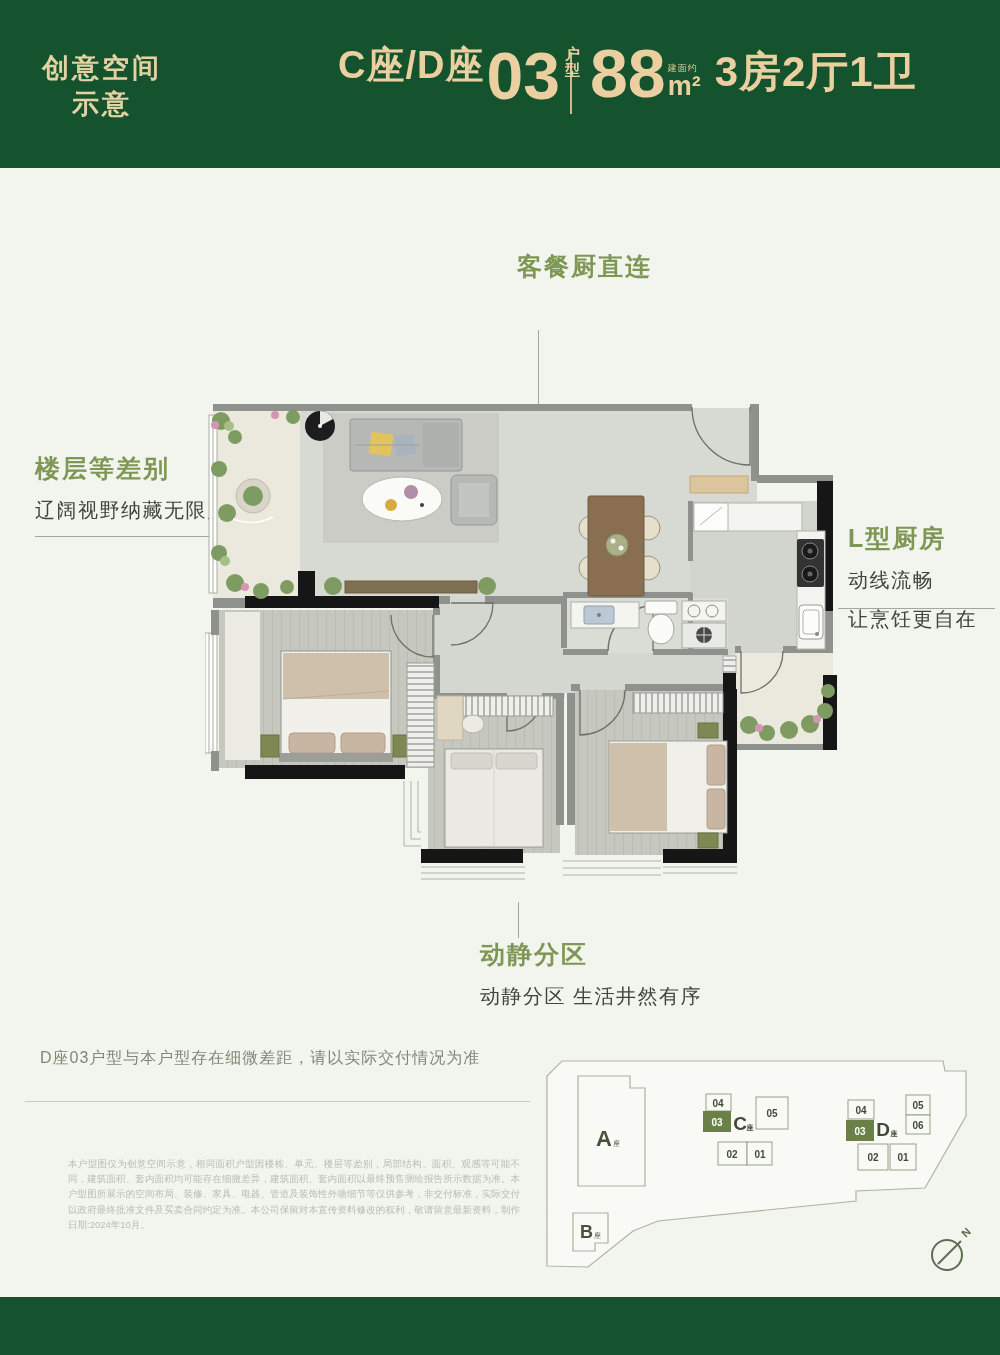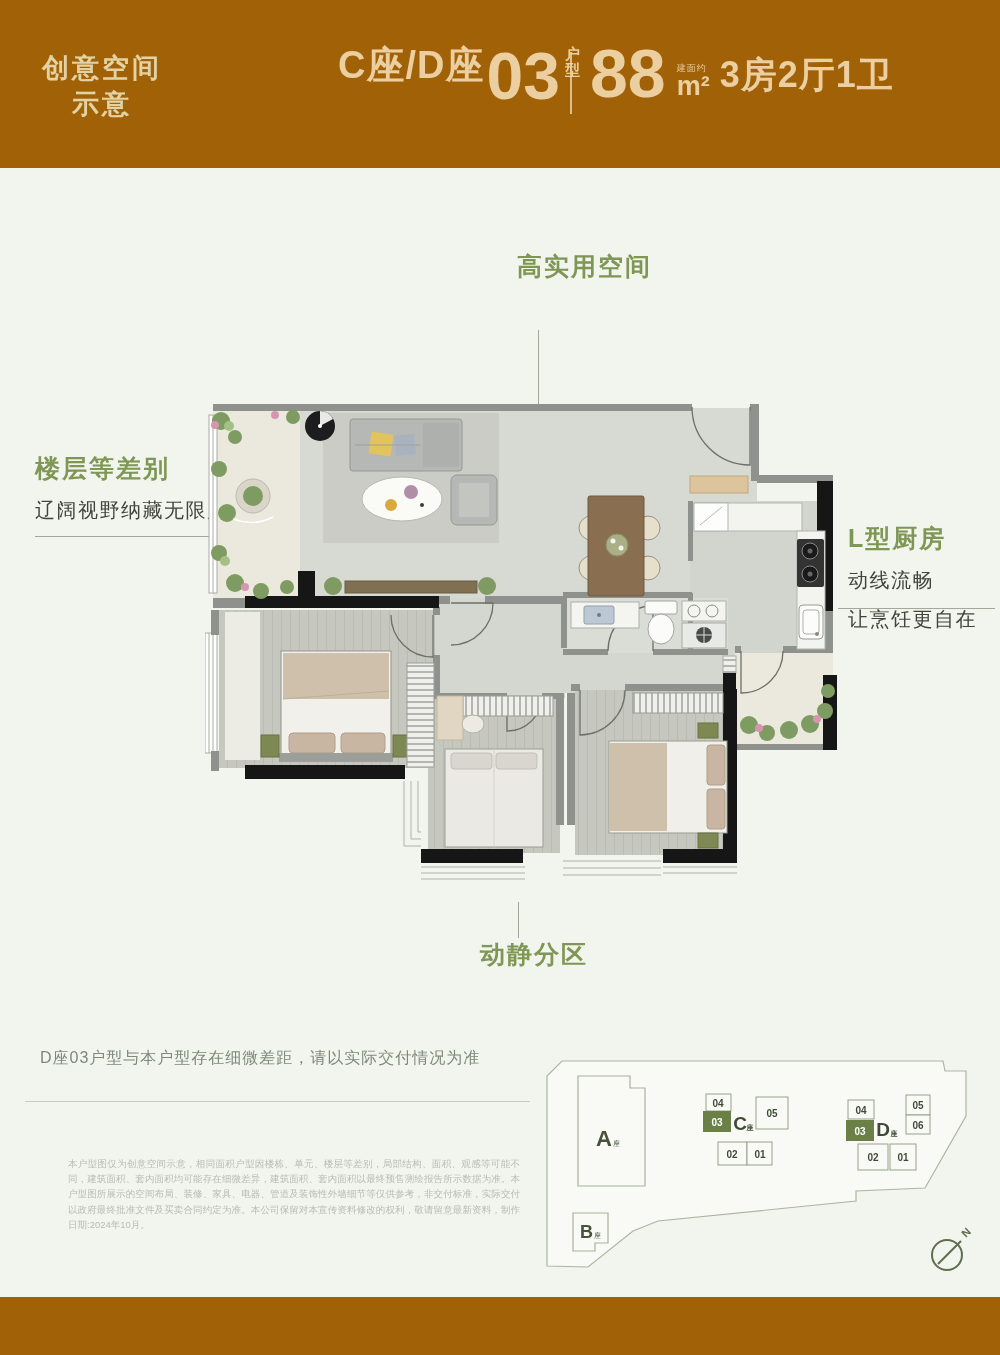--- a/index.html
+++ b/index.html
@@ -1,35 +1,35 @@
 <!DOCTYPE html>
 <html><head>
 <meta charset="utf-8">
 <style>
   html,body{margin:0;padding:0;}
   body{width:1000px;height:1355px;position:relative;overflow:hidden;
        background:#f2f4ee;font-family:"Liberation Sans",sans-serif;}
-  .band{position:absolute;left:0;width:1000px;background:#a16207;}
+  .band{position:absolute;left:0;width:1000px;background:#14532d;}
   #top-band{top:0;height:168px;}
   #bottom-band{top:1297px;height:58px;}
   
   .watermark{position:absolute;left:42px;top:50px;width:120px;text-align:center;
     color:#e3d3a4;font-size:27px;font-weight:bold;letter-spacing:3px;line-height:36px;}
   .unit-title{position:absolute;left:338px;top:46px;display:flex;color:#ebcfa0;}
   .unit-prefix{font-size:38px;font-weight:bold;line-height:1;padding-bottom:8px;letter-spacing:1px;}
   .unit-number{font-size:66px;font-weight:bold;line-height:0.92;margin-left:2px;}
   .unit-stack{display:flex;flex-direction:column;font-size:15px;font-weight:bold;
     line-height:16px;margin-left:5px;padding-bottom:7px;}
   .hdr-divider{position:absolute;left:570px;top:52px;width:2px;height:62px;background:#ebcfa0;opacity:.85;}
-  .area-block{position:absolute;left:590px;top:42px;display:flex;align-items:flex-end;color:#ebcfa0;gap:9px;}
+  .area-block{position:absolute;left:590px;top:42px;display:flex;align-items:flex-end;color:#ebcfa0;}
   .area-number{font-size:68px;font-weight:bold;line-height:0.92;}
   .area-unit-col{display:flex;flex-direction:column;align-items:flex-start;padding-bottom:6px;margin-left:2px;}
   .area-note{font-size:9px;line-height:10px;letter-spacing:1px;text-align:center;}
   .area-unit{font-size:27px;font-weight:bold;line-height:26px;}
-  .layout-spec{font-size:36px;font-weight:bold;padding-bottom:5px;margin-left:1px;letter-spacing:1px;}
+  .layout-spec{font-size:42px;font-weight:bold;padding-bottom:5px;margin-left:14px;letter-spacing:1px;}
   
   .anno{position:absolute;}
   .anno .t{font-size:25px;font-weight:bold;color:#7f9754;letter-spacing:2px;margin:0;}
   .anno .s{font-size:20px;color:#40453e;letter-spacing:1.5px;margin:12px 0 0 0;}
   .leader{position:absolute;background:#a3a99a;}
   
   #note-line{position:absolute;left:40px;top:1048px;font-size:16px;color:#7c8a76;letter-spacing:1px;text-align:right;}
   #note-rule{position:absolute;left:25px;top:1101px;width:505px;height:1px;background:#c6ccc0;}
   #fine-print{position:absolute;left:68px;top:1156px;width:452px;font-size:9.5px;line-height:1.6;
     color:#b7bdb1;text-align:justify;}
@@ -56,39 +56,40 @@
     <span class="area-number">88</span>
     <span class="area-unit-col">
       <span class="area-note">建面约</span>
       <span class="area-unit">m²</span>
     </span>
     <span class="layout-spec">3房2厅1卫</span>
   </div>
 </div>
 
 <div class="anno" style="left:517px;top:250px;">
-  <p class="t">高实用空间</p>
+  <p class="t">客餐厨直连</p>
 </div>
 <div class="leader" style="left:538px;top:330px;width:1px;height:226px;"></div>
 
 <div class="anno" style="left:35px;top:452px;">
   <p class="t">楼层等差别</p>
   <p class="s">辽阔视野纳藏无限风光</p>
 </div>
 <div class="leader" style="left:35px;top:536px;width:216px;height:1px;"></div>
 
 <div class="anno" style="left:848px;top:522px;">
   <p class="t">L型厨房</p>
   <p class="s">动线流畅</p>
   <p class="s">让烹饪更自在</p>
 </div>
 <div class="leader" style="left:838px;top:608px;width:157px;height:1px;"></div>
 
 <div class="anno" style="left:480px;top:938px;">
   <p class="t">动静分区</p>
+  <p class="s">动静分区 生活井然有序</p>
 </div>
 <div class="leader" style="left:518px;top:902px;width:1px;height:36px;"></div>
 
 <svg width="650" height="515" viewBox="0 0 650 515" style="position:absolute;left:205px;top:393px;">
   <defs>
     <pattern id="plank" width="9" height="9" patternUnits="userSpaceOnUse">
       <rect width="9" height="9" fill="#c6c8bf"></rect>
       <line x1="4.5" y1="0" x2="4.5" y2="9" stroke="#babcb3" stroke-width="1"></line>
     </pattern>
     <pattern id="hatchH" width="8" height="6" patternUnits="userSpaceOnUse">

